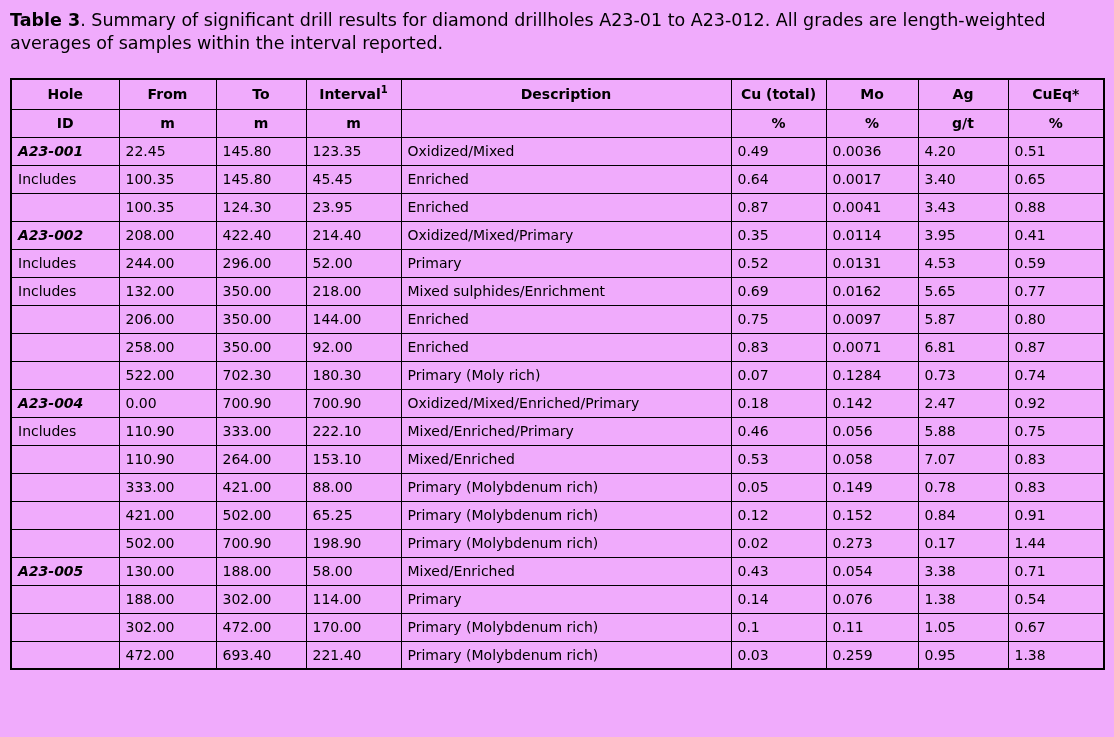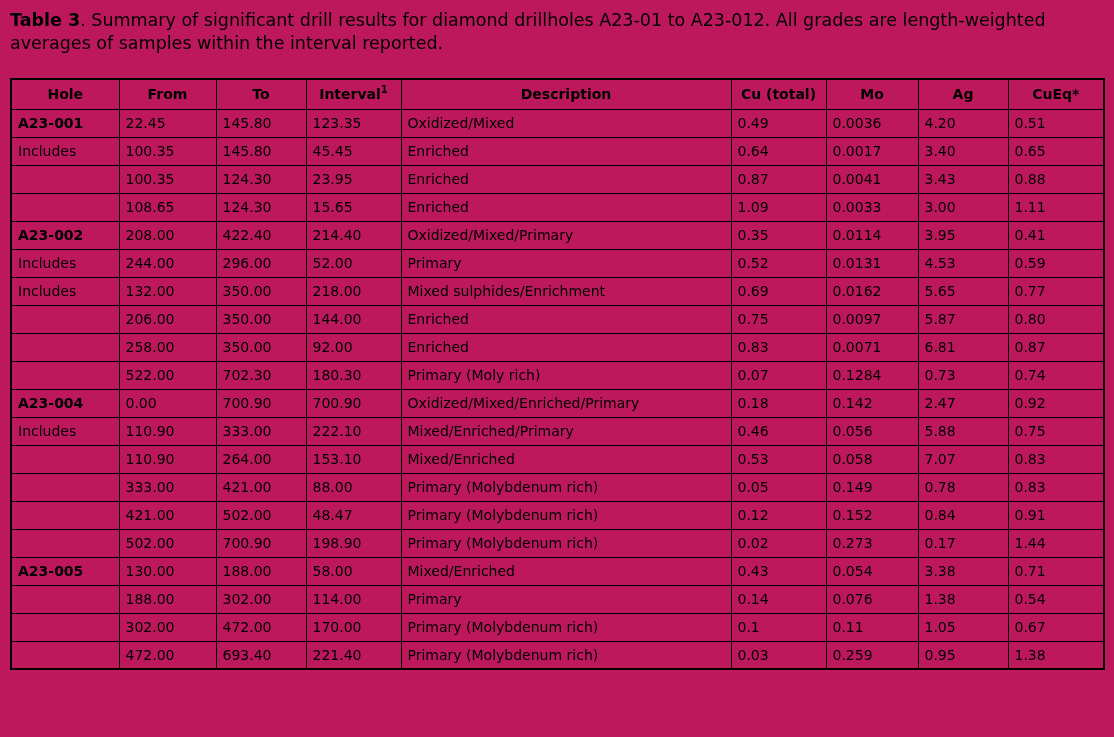--- a/index.html
+++ b/index.html
@@ -7,21 +7,21 @@
     padding: 0;
     background: #ffffff;
     font-family: "DejaVu Sans", "Liberation Sans", sans-serif;
     color: #000000;
   }
   .page {
     width: 1114px;
     height: 737px;
     box-sizing: border-box;
     padding: 9px 10px 0 10px;
-    background: #be185d;
+    background: #f0abfc;
     overflow: hidden;
   }
   .caption {
     width: 1093px;
     font-size: 17.5px;
     line-height: 23px;
     margin: 0 0 23px 0;
     color: #000000;
   }
   .caption b { font-weight: bold; }
@@ -43,21 +43,21 @@
     vertical-align: middle;
   }
   table.drill th {
     font-weight: bold;
     text-align: center;
     padding-left: 2px;
     padding-right: 2px;
   }
   table.drill thead tr.labels th { height: 30px; }
   table.drill td { text-align: left; font-weight: normal; }
-  table.drill td.bold { font-weight: bold; }
+  table.drill td.bold { font-weight: bold; font-style: italic; }
   sup {
     font-size: 10px;
     line-height: 0;
   }
   col.c-hole   { width: 108px; }
   col.c-from   { width: 97px; }
   col.c-to     { width: 90px; }
   col.c-int    { width: 95px; }
   col.c-desc   { width: 330px; }
   col.c-cu     { width: 95px; }
@@ -89,20 +89,31 @@
         <th>Hole</th>
         <th>From</th>
         <th>To</th>
         <th><span>Interval</span><sup>1</sup></th>
         <th>Description</th>
         <th>Cu (total)</th>
         <th>Mo</th>
         <th>Ag</th>
         <th>CuEq*</th>
       </tr>
+      <tr class="units">
+        <th>ID</th>
+        <th>m</th>
+        <th>m</th>
+        <th>m</th>
+        <th></th>
+        <th>%</th>
+        <th>%</th>
+        <th>g/t</th>
+        <th>%</th>
+      </tr>
     </thead>
     <tbody>
         <tr>
           <td class="bold">A23-001</td>
           <td>22.45</td>
           <td>145.80</td>
           <td>123.35</td>
           <td>Oxidized/Mixed</td>
           <td>0.49</td>
           <td>0.0036</td>
@@ -125,31 +136,20 @@
           <td>100.35</td>
           <td>124.30</td>
           <td>23.95</td>
           <td>Enriched</td>
           <td>0.87</td>
           <td>0.0041</td>
           <td>3.43</td>
           <td>0.88</td>
         </tr>
         <tr>
-          <td></td>
-          <td>108.65</td>
-          <td>124.30</td>
-          <td>15.65</td>
-          <td>Enriched</td>
-          <td>1.09</td>
-          <td>0.0033</td>
-          <td>3.00</td>
-          <td>1.11</td>
-        </tr>
-        <tr>
           <td class="bold">A23-002</td>
           <td>208.00</td>
           <td>422.40</td>
           <td>214.40</td>
           <td>Oxidized/Mixed/Primary</td>
           <td>0.35</td>
           <td>0.0114</td>
           <td>3.95</td>
           <td>0.41</td>
         </tr>
@@ -249,21 +249,21 @@
           <td>Primary (Molybdenum rich)</td>
           <td>0.05</td>
           <td>0.149</td>
           <td>0.78</td>
           <td>0.83</td>
         </tr>
         <tr>
           <td></td>
           <td>421.00</td>
           <td>502.00</td>
-          <td>48.47</td>
+          <td>65.25</td>
           <td>Primary (Molybdenum rich)</td>
           <td>0.12</td>
           <td>0.152</td>
           <td>0.84</td>
           <td>0.91</td>
         </tr>
         <tr>
           <td></td>
           <td>502.00</td>
           <td>700.90</td>

